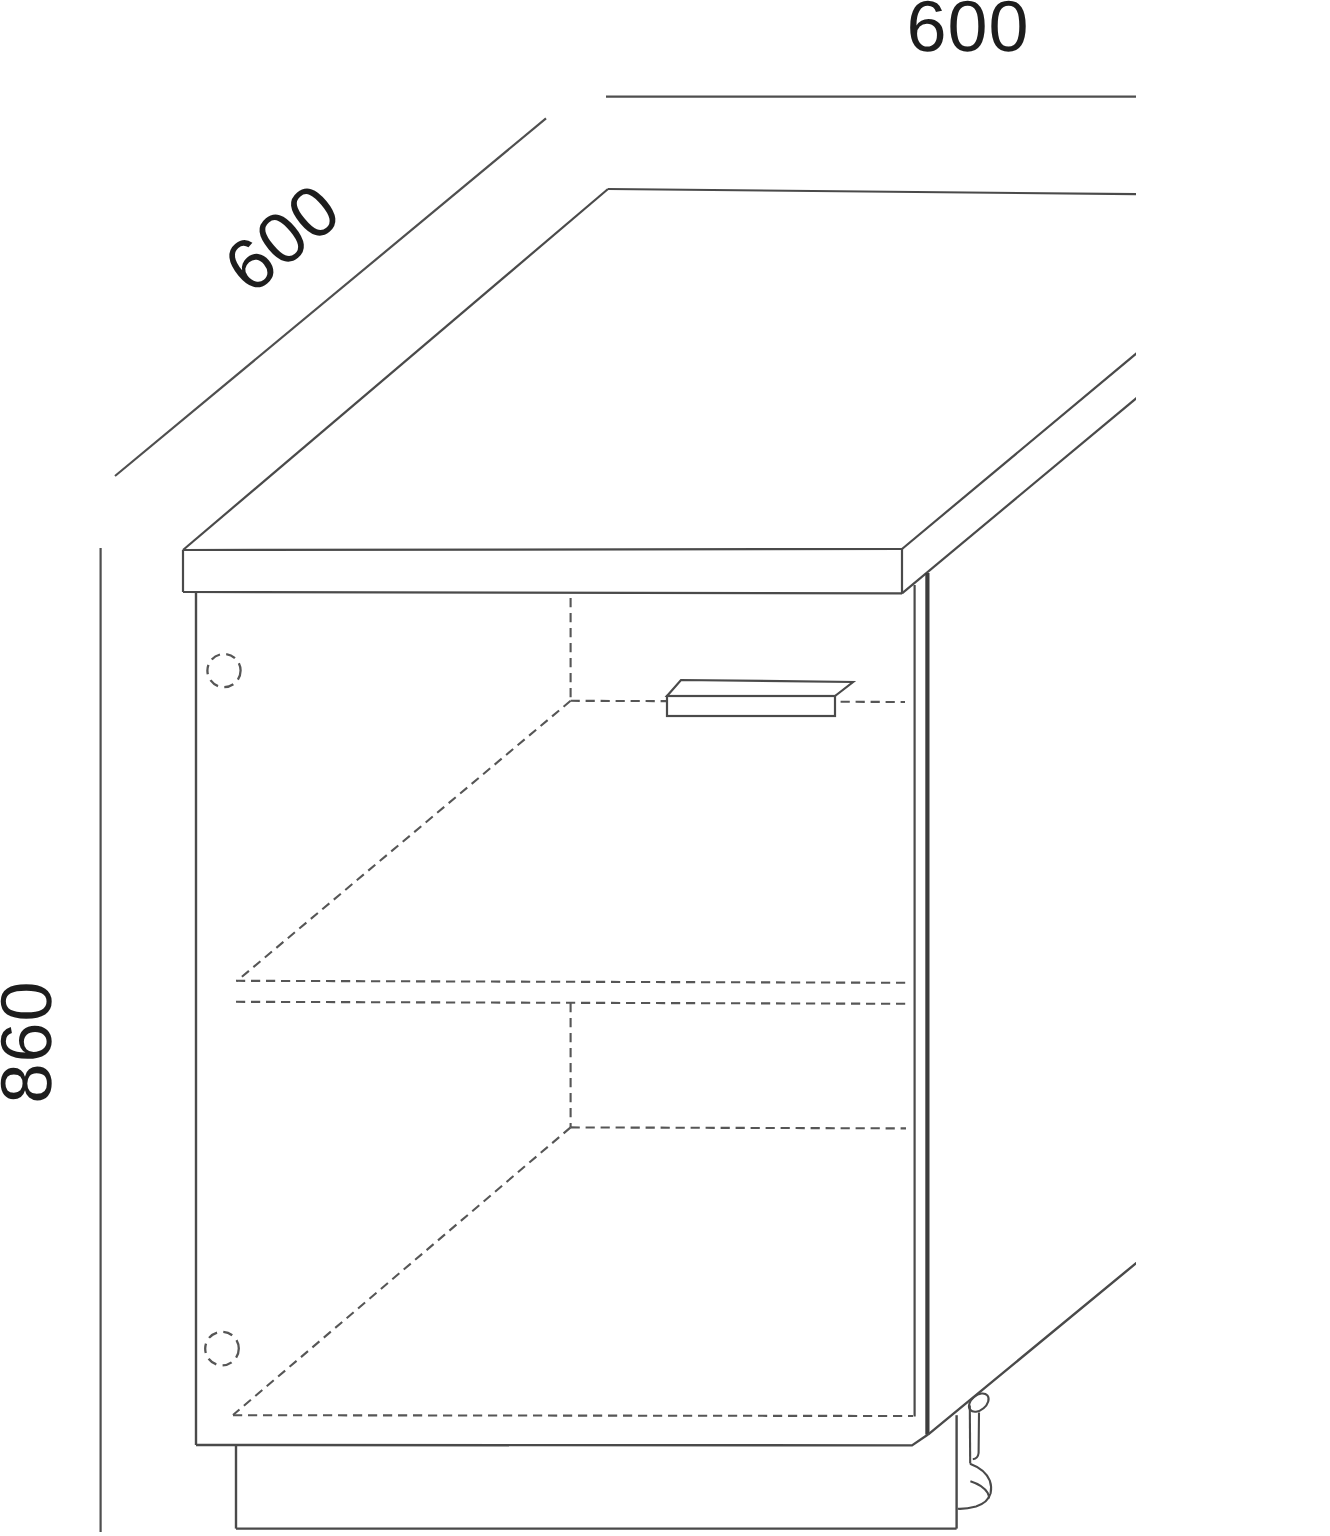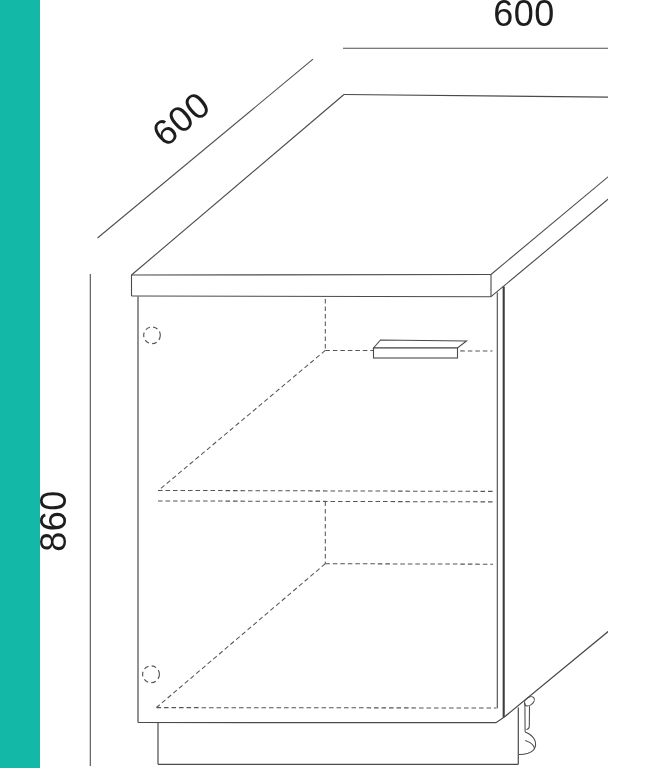--- a/index.html
+++ b/index.html
@@ -1,16 +1,16 @@
 <!DOCTYPE html>
 <html><head>
 <meta charset="utf-8">
 <style>
   html,body{margin:0;padding:0;background:#ffffff;}
-  .wrap{width:568px;height:768px;position:relative;overflow:hidden;background:#14b8a6;padding-left:40px;}
+  .wrap{width:568px;height:768px;position:relative;overflow:hidden;background:#737373;}
   text{font-family:"Liberation Sans",sans-serif;fill:#1d1d1d;}
 </style>
 </head>
 <body>
 <div class="wrap">
 <svg width="665" height="768" viewBox="0 0 665 768" fill="none" stroke-linecap="butt">
 
   <rect x="0" y="0" width="665" height="768" fill="#ffffff" stroke="none"></rect>
 
   <line x1="303" y1="48.3" x2="663" y2="48.3" stroke="#4f4f4f" stroke-width="1.1"></line>

